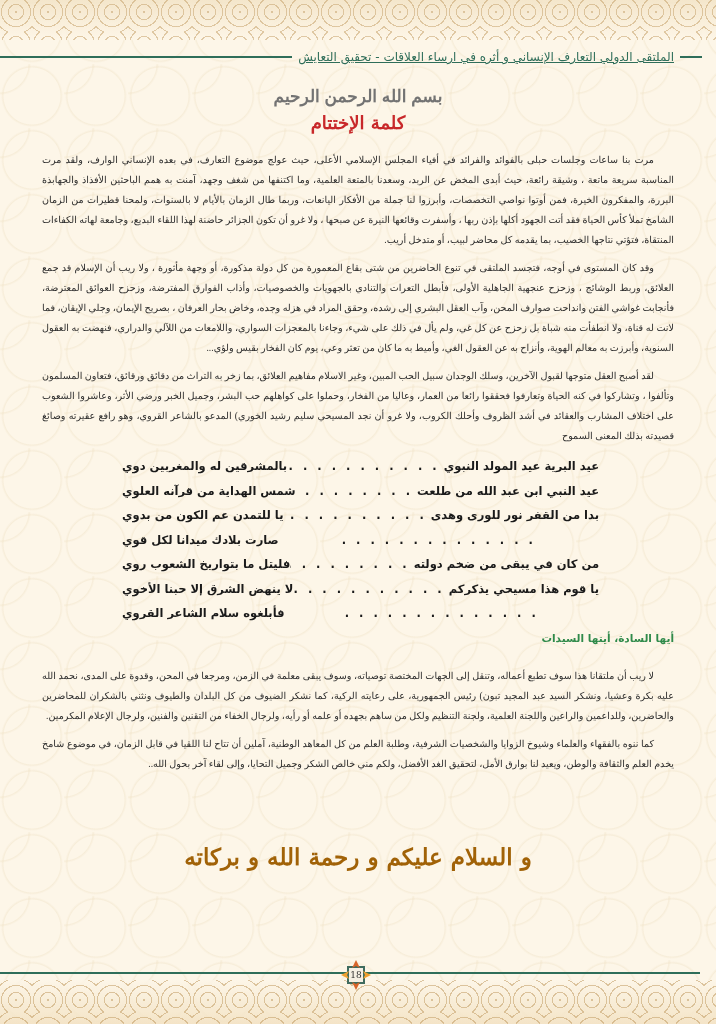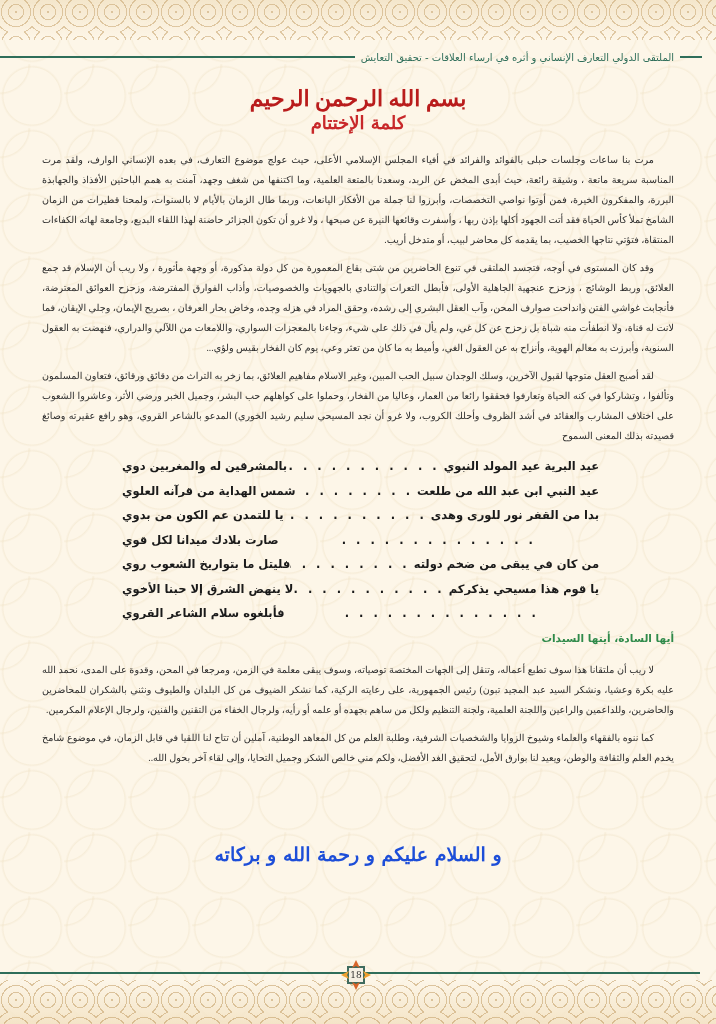--- a/index.html
+++ b/index.html
@@ -31,51 +31,51 @@
       linear-gradient(#fdf6e8, #f3e2c2);
     background-size: 32px 32px, 100% 100%;
     opacity: 0.85;
   }
   .header-line {
     position: absolute; top: 47px; left: 0; width: 716px; height: 20px;
     display: flex; align-items: center; direction: rtl;
   }
   .header-line .rule-short { width: 22px; height: 2px; background: #2f6e5a; margin-right: 14px; }
   .header-line .title {
-    font-family: "DejaVu Sans", sans-serif; font-size: 10px; color: #2f6e5a;
-    padding: 0 6px; white-space: nowrap;
+    font-family: "DejaVu Sans", sans-serif; font-size: 12px; color: #2f6e5a;
+    padding: 0 6px; white-space: nowrap; text-decoration: underline;
   }
   .header-line .rule-long { flex: 1; height: 2px; background: #2f6e5a; }
 
   .basmala {
     position: absolute; top: 86px; left: 0; width: 716px; text-align: center;
-    font-family: Liberation Serif, serif; font-size: 22px; color: #b91c1c; font-weight: bold;
+    font-family: Liberation Sans, sans-serif; font-size: 17px; color: #737373; font-weight: bold;
   }
   .section-title {
     position: absolute; top: 112px; left: 0; width: 716px; text-align: center;
     font-family: "DejaVu Serif", serif; font-size: 18px; color: #c8282a; font-weight: bold;
   }
   .content {
     position: absolute; top: 150px; left: 42px; width: 632px;
     direction: rtl; text-align: justify;
     font-size: 9.6px; line-height: 20px; color: #2a2a2a;
   }
   .content p { margin: 0 0 8px 0; text-indent: 20px; font-family: Liberation Serif, serif; }
   .poem {
     margin: 4px 0 0 0; padding: 0 75px 0 80px;
     font-weight: bold; font-size: 11.5px; line-height: 24.5px; color: #1a1a1a;
   }
   .verse { display: flex; direction: rtl; justify-content: space-between; white-space: nowrap; }
   .verse .dots { flex: 1; overflow: hidden; letter-spacing: 3px; text-align: center; padding: 0 4px; color: #1a1a1a; }
   .green-heading {
-    color: #2f8a4a; font-weight: bold; font-size: 10.5px; margin: 2px 0 12px 0;
+    color: #2f8a4a; font-weight: bold; font-size: 10.5px; margin: 2px 0 18px 0;
   }
   .closing {
     position: absolute; top: 843px; left: 0; width: 716px; text-align: center;
-    font-family: "DejaVu Serif", serif; font-size: 19px; font-weight: bold; color: #1d4ed8;
+    font-family: "DejaVu Serif", serif; font-size: 23px; font-weight: bold; color: #a16207;
     direction: rtl;
   }
   .footer-line {
     position: absolute; top: 972px; left: 0; width: 700px; height: 2px; background: #2f6e5a;
   }
   .page-badge {
     position: absolute; top: 960px; left: 341px; width: 30px; height: 30px;
     display: flex; align-items: center; justify-content: center;
   }
   .page-badge svg { position: absolute; inset: 0; }

